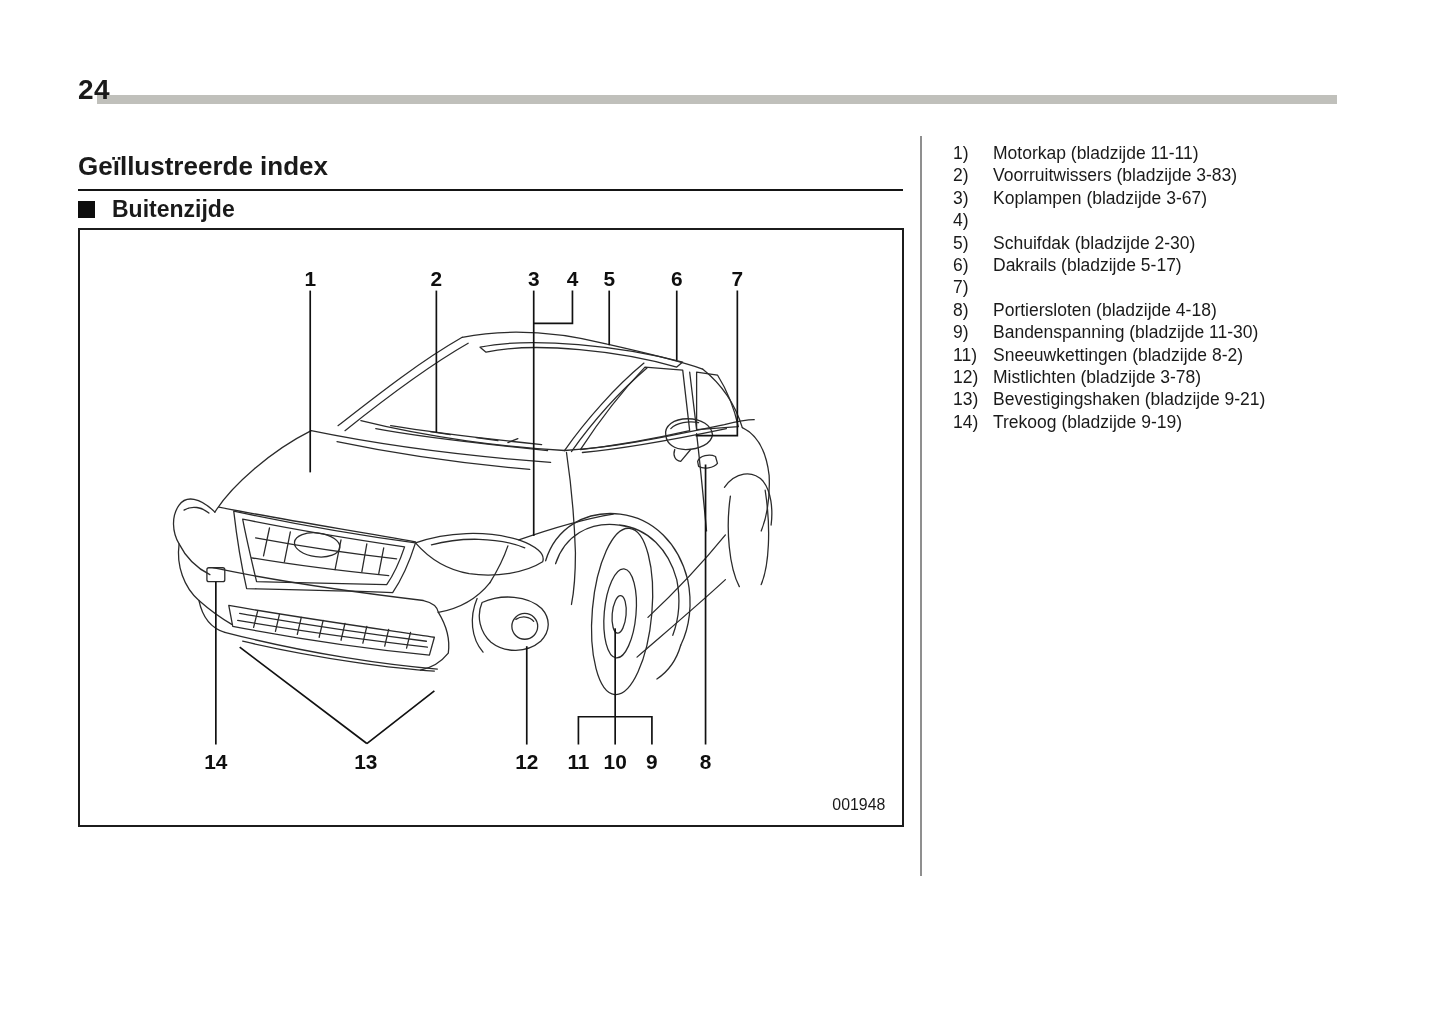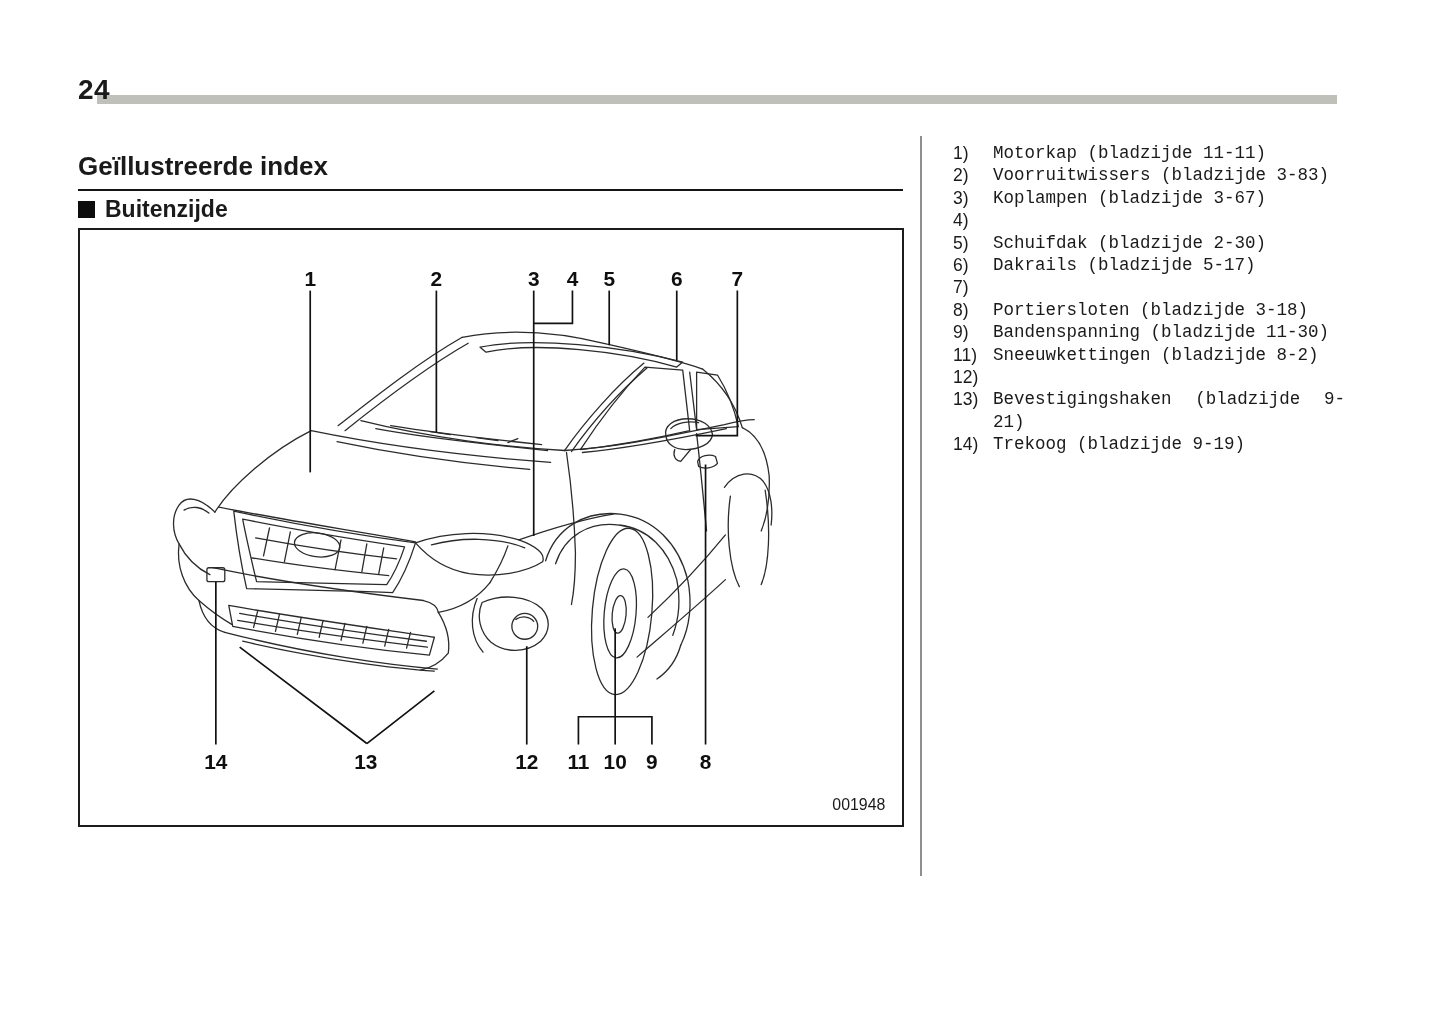--- a/index.html
+++ b/index.html
@@ -6,37 +6,37 @@
   .page{position:relative;width:1445px;height:876px;background:#fff;
         font-family:"Liberation Sans", sans-serif;color:#1a1a1a;overflow:hidden;}
 
   
   .pagebar{position:absolute;left:97px;top:95px;width:1240px;height:9px;background:#c0c0bb;}
   .pagenum{position:absolute;left:78px;top:74px;font-size:28px;font-weight:bold;letter-spacing:.5px;}
 
   
   .title{position:absolute;left:78px;top:143px;width:825px;font-size:26px;font-weight:bold;
          border-bottom:2px solid #151515;padding-bottom:7px;margin-top:8px;}
-  .section{position:absolute;left:78px;top:196px;display:flex;align-items:center;gap:10px;text-align:right;}
+  .section{position:absolute;left:78px;top:196px;display:flex;align-items:center;gap:17px;text-align:right;}
   .section .sq{width:17px;height:17px;background:#0d0d0d;display:inline-block;}
   .section .stxt{font-size:23px;font-weight:bold;}
 
   
   .diagram-box{position:absolute;left:78px;top:228px;width:826px;height:599px;
                border:2px solid #1c1c1c;box-sizing:border-box;background:#fff;}
   .diagram-box svg{display:block;width:100%;height:100%;}
 
   
   .divider{position:absolute;left:920px;top:136px;width:2px;height:804px;background:#8f8f8f;}
 
   
   .legend{position:absolute;left:953px;top:142px;width:392px;font-size:17.5px;line-height:22.4px;}
   .lrow{display:flex;}
   .lnum{width:40px;flex:0 0 40px;}
-  .ltext{flex:1;text-align:justify;font-family:Liberation Mono, monospace;}
+  .ltext{flex:1;text-align:justify;}
 
   text.callout{font:bold 21px "Liberation Sans", sans-serif;fill:#0f0f0f;}
   text.figcode{font:16px "Liberation Sans", sans-serif;fill:#1a1a1a;}
 </style>
 </head>
 <body>
 
 <div class="page">
 
   <div class="pagebar"></div>
@@ -215,32 +215,33 @@
       </div>
     <div class="lrow">
         <span class="lnum">6)</span>
         <span class="ltext">Dakrails (bladzijde 5-17)</span>
       </div>
     <div class="lrow">
         <span class="lnum">7)</span>
       </div>
     <div class="lrow">
         <span class="lnum">8)</span>
-        <span class="ltext">Portiersloten (bladzijde 3-18)</span>
+        <span class="ltext">Portiersloten (bladzijde 4-18)</span>
       </div>
     <div class="lrow">
         <span class="lnum">9)</span>
         <span class="ltext">Bandenspanning (bladzijde 11-30)</span>
       </div>
     <div class="lrow">
         <span class="lnum">11)</span>
         <span class="ltext">Sneeuwkettingen (bladzijde 8-2)</span>
       </div>
     <div class="lrow">
         <span class="lnum">12)</span>
+        <span class="ltext">Mistlichten (bladzijde 3-78)</span>
       </div>
     <div class="lrow">
         <span class="lnum">13)</span>
         <span class="ltext">Bevestigingshaken (bladzijde 9-21)</span>
       </div>
     <div class="lrow">
         <span class="lnum">14)</span>
         <span class="ltext">Trekoog (bladzijde 9-19)</span>
       </div>
   </div>

